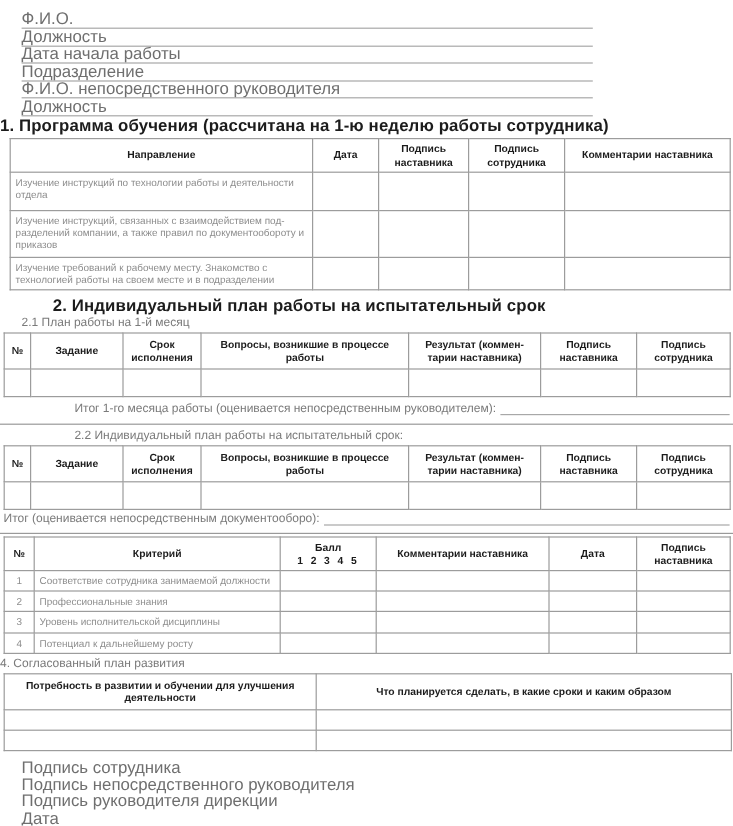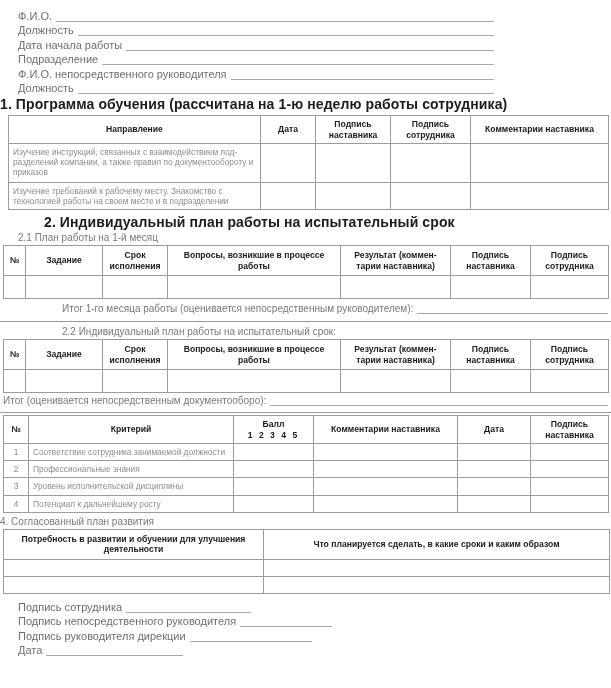--- a/index.html
+++ b/index.html
@@ -6,21 +6,21 @@
   html,body { background:#ffffff; }
   body {
     width:611px; height:688px; overflow:hidden;
     font-family:"Liberation Sans", "DejaVu Sans", sans-serif;
     color:#767676;
   }
   .page { padding-top:7px; }
 
   
   .hdr { margin-left:18px; width:476px; }
-  .field { display:flex; align-items:flex-end; height:14.5px; font-size:11px; color:#6f6f6f; }
+  .field { display:flex; height:14.5px; font-size:14px; color:#6f6f6f;flex-direction:column; }
   .field .lbl { white-space:nowrap; padding-right:4px; }
   .fill-line { flex:1 1 auto; border-bottom:1px solid #a8a8a8; height:11px; }
 
   .sec-title { font-size:14px; font-weight:bold; color:#1c1c1c; letter-spacing:.1px; }
   .sub { font-size:10px; color:#7a7a7a; }
   .indent { margin-left:18px; }
   .mt2{margin-top:2px;} .mt3{margin-top:3px;} .mt4{margin-top:4px;padding-left:44px;}
 
   .hr { width:611px; border-top:1px solid #9a9a9a; }
 
@@ -91,20 +91,27 @@
     <thead>
       <tr style="height:28px">
         <th>Направление</th>
         <th>Дата</th>
         <th>Подпись наставника</th>
         <th>Подпись сотрудника</th>
         <th>Комментарии наставника</th>
       </tr>
     </thead>
     <tbody>
+      <tr style="height:32px">
+        <td>Изучение инструкций по технологии работы и деятель­ности отдела</td>
+        <td></td>
+          <td></td>
+          <td></td>
+          <td></td>
+      </tr>
       <tr style="height:39px">
         <td>Изучение инструкций, связанных с взаимодействием под­разделений компании, а также правил по документооборо­ту и приказов</td>
         <td></td>
           <td></td>
           <td></td>
           <td></td>
       </tr>
       <tr style="height:27px">
         <td>Изучение требований к рабочему месту. Знакомство с технологией работы на своем месте и в подразделении</td>
         <td></td>

